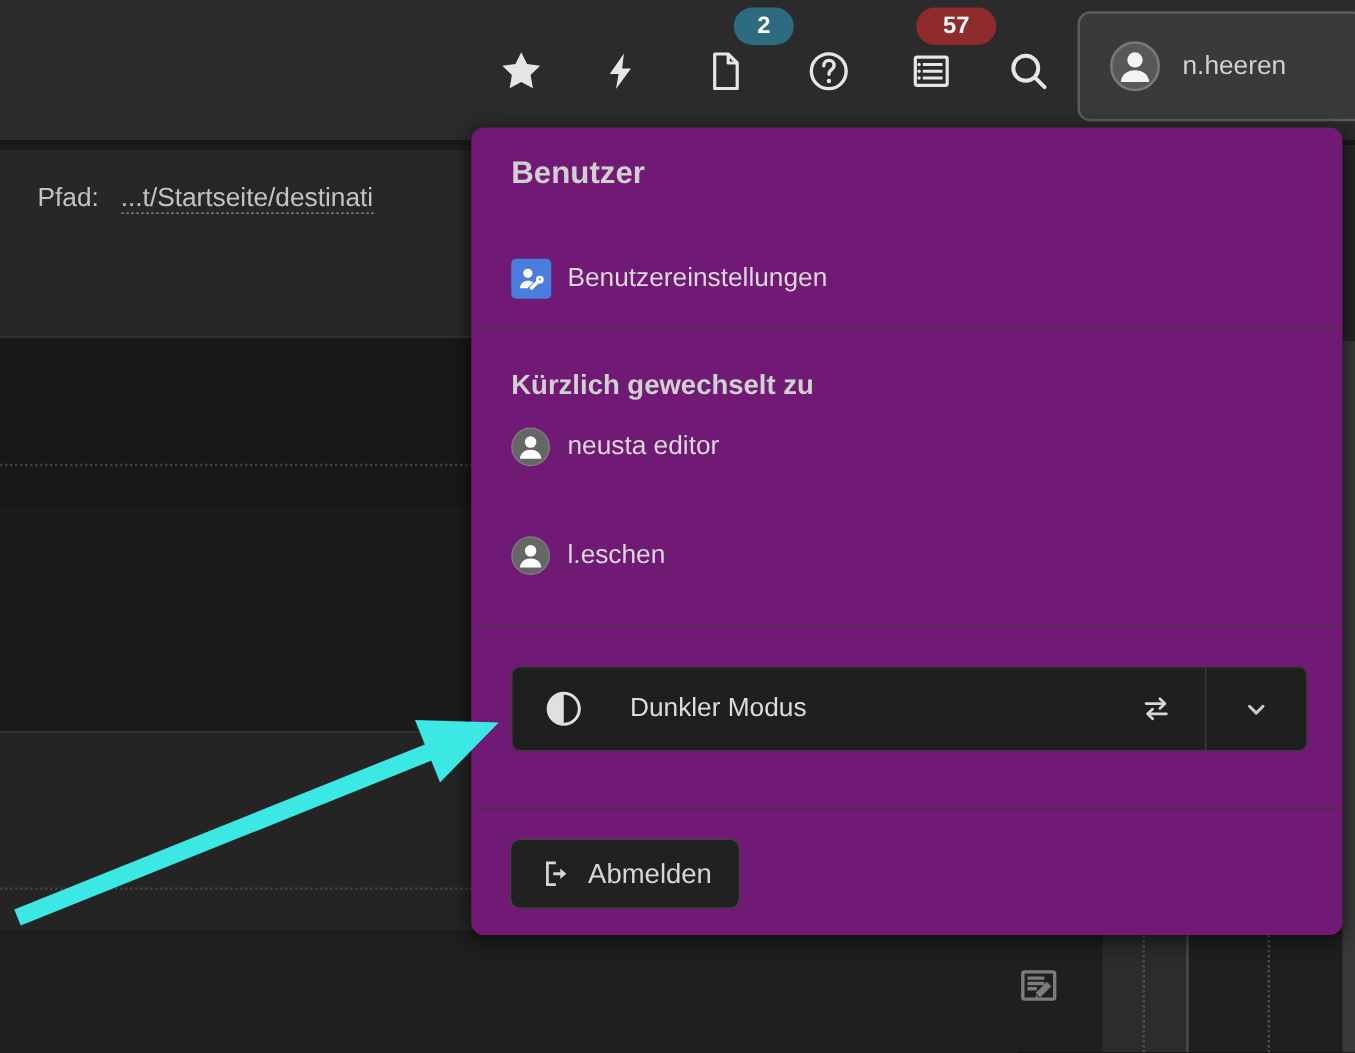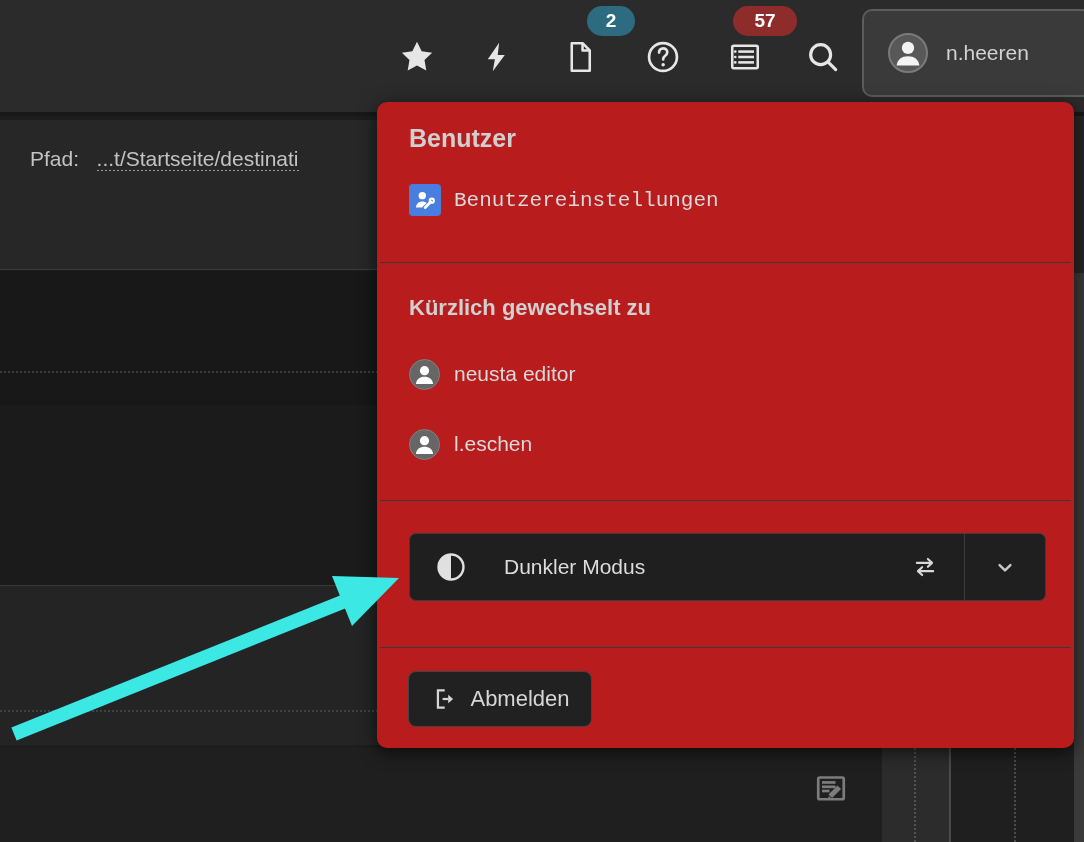--- a/index.html
+++ b/index.html
@@ -33,31 +33,31 @@
   .sectionC .dotline{position:absolute;left:0;top:124px;width:100%;border-top:2px dotted #5c5c5c;opacity:.5;}
   .bottomstrip{position:absolute;left:0;top:748px;width:1074px;height:94px;background:#1f1f1f;z-index:0;}
   .col-light{position:absolute;left:882px;top:0;width:68px;height:94px;background:#2c2c2c;}
   .vline-solid{position:absolute;left:949px;top:0;width:2px;height:94px;background:#585858;opacity:.75;}
   .vdot1{position:absolute;left:914px;top:0;height:94px;border-left:2px dotted #6a6a6a;opacity:.6;}
   .vdot2{position:absolute;left:1014px;top:0;height:94px;border-left:2px dotted #6a6a6a;opacity:.6;}
   .editicon{position:absolute;left:813px;top:22px;width:36px;height:36px;}
   .rightstrip{position:absolute;left:1074px;top:116px;width:10px;height:726px;background:#262626;z-index:1;}
   .rightstrip .thumb{position:absolute;left:0;top:157px;width:10px;height:569px;background:#3a3a3a;}
   
-  .menu{position:absolute;left:377px;top:102px;width:697px;height:646px;background:#b91c1c;border-radius:10px;
+  .menu{position:absolute;left:377px;top:102px;width:697px;height:646px;background:#701a75;border-radius:10px;
         box-shadow:0 4px 18px rgba(0,0,0,.65);z-index:5;}
   .menu-title{position:absolute;left:32px;top:22px;font-size:25px;font-weight:bold;color:#d0d0d0;}
   .menu-row{position:absolute;left:32px;display:flex;align-items:center;color:#d9d9d9;font-size:21px;}
-  .row-settings{top:80px;height:36px;font-family:Liberation Mono, monospace;}
+  .row-settings{top:103px;height:36px;}
   .tile{width:32px;height:32px;border-radius:4px;background:#4a7de0;display:flex;align-items:center;justify-content:center;margin-right:13px;}
   .mini-avatar{width:31px;height:31px;margin-right:14px;}
   .menu-div{position:absolute;left:3px;right:3px;height:0;border-top:1px solid #3a3a3a;}
   .div1{top:160px;} .div2{top:398px;} .div3{top:545px;}
   .recent-title{position:absolute;left:32px;top:193px;font-size:22px;font-weight:bold;color:#d0d0d0;}
-  .row-user1{top:255px;height:34px;}
+  .row-user1{top:238px;height:34px;}
   .row-user2{top:325px;height:34px;}
   .scheme-box{position:absolute;left:32px;top:431px;width:637px;height:68px;background:#1f1f1f;border:1px solid #3c3c3c;border-radius:7px;display:flex;align-items:center;}
   .scheme-main{flex:1;height:100%;display:flex;align-items:center;padding-left:24px;}
   .scheme-label{margin-left:36px;color:#dcdcdc;font-size:21px;}
   .scheme-swap{margin-left:auto;margin-right:24px;display:flex;align-items:center;}
   .scheme-sep{width:1px;height:100%;background:#3c3c3c;}
   .scheme-caret{width:80px;height:100%;display:flex;align-items:center;justify-content:center;}
   .logout-btn{position:absolute;left:31px;top:569px;width:184px;height:56px;background:#212121;border:1px solid #444;
               border-radius:8px;display:flex;align-items:center;justify-content:center;color:#d6d6d6;font-size:22px;}
   .logout-btn svg{margin-right:12px;}

